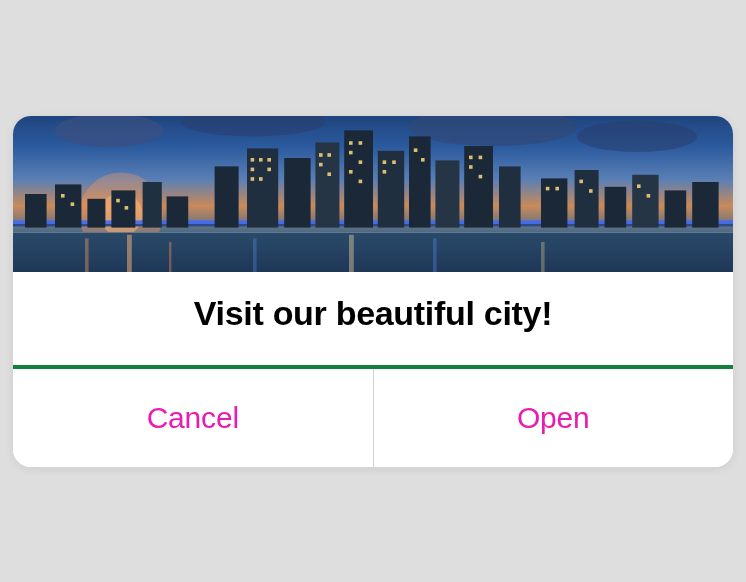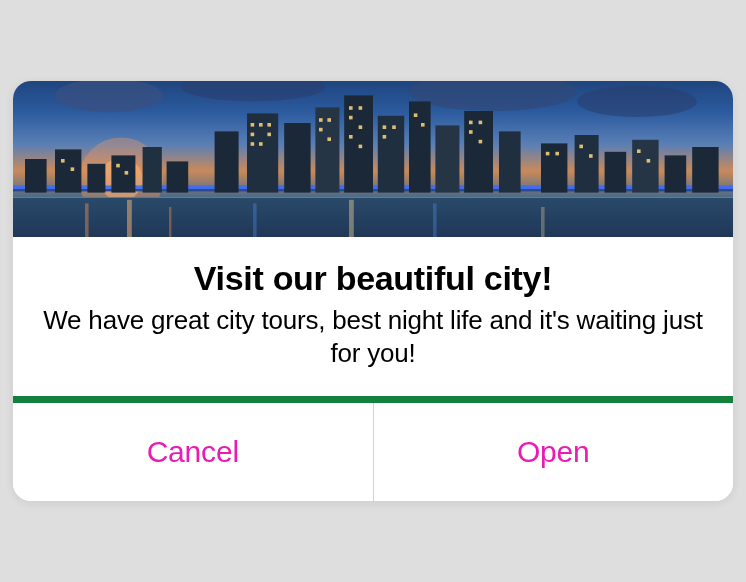--- a/index.html
+++ b/index.html
@@ -48,21 +48,21 @@
     }
     .description {
       font-size: 26px;
       font-weight: 400;
       color: #000;
       line-height: 1.28;
       letter-spacing: -0.2px;
     }
     .button-row {
       display: flex;
-      border-top: 7px solid #15803d;
+      border-top: 4px solid #15803d;
     }
     .btn {
       flex: 1;
       height: 98px;
       background: #fff;
       border: none;
       font-size: 30px;
       color: #e91bb2;
       cursor: pointer;
       font-family: inherit;
@@ -180,20 +180,19 @@
         <rect x="40" y="78" width="3" height="3"></rect>
           <rect x="48" y="85" width="3" height="3"></rect>
         <rect x="86" y="82" width="3" height="3"></rect>
           <rect x="93" y="88" width="3" height="3"></rect>
       </g>
     </svg>
   </div>
 
   <div class="text-content">
     <div class="title">Visit our beautiful city!</div>
-    <div class="description">We have great city tours, best night life and it's waiting just for you!</div>
   </div>
 
   <div class="button-row">
     <button class="btn btn-cancel">Cancel</button>
     <button class="btn btn-open">Open</button>
   </div>
 </div>
 
 </body></html>

